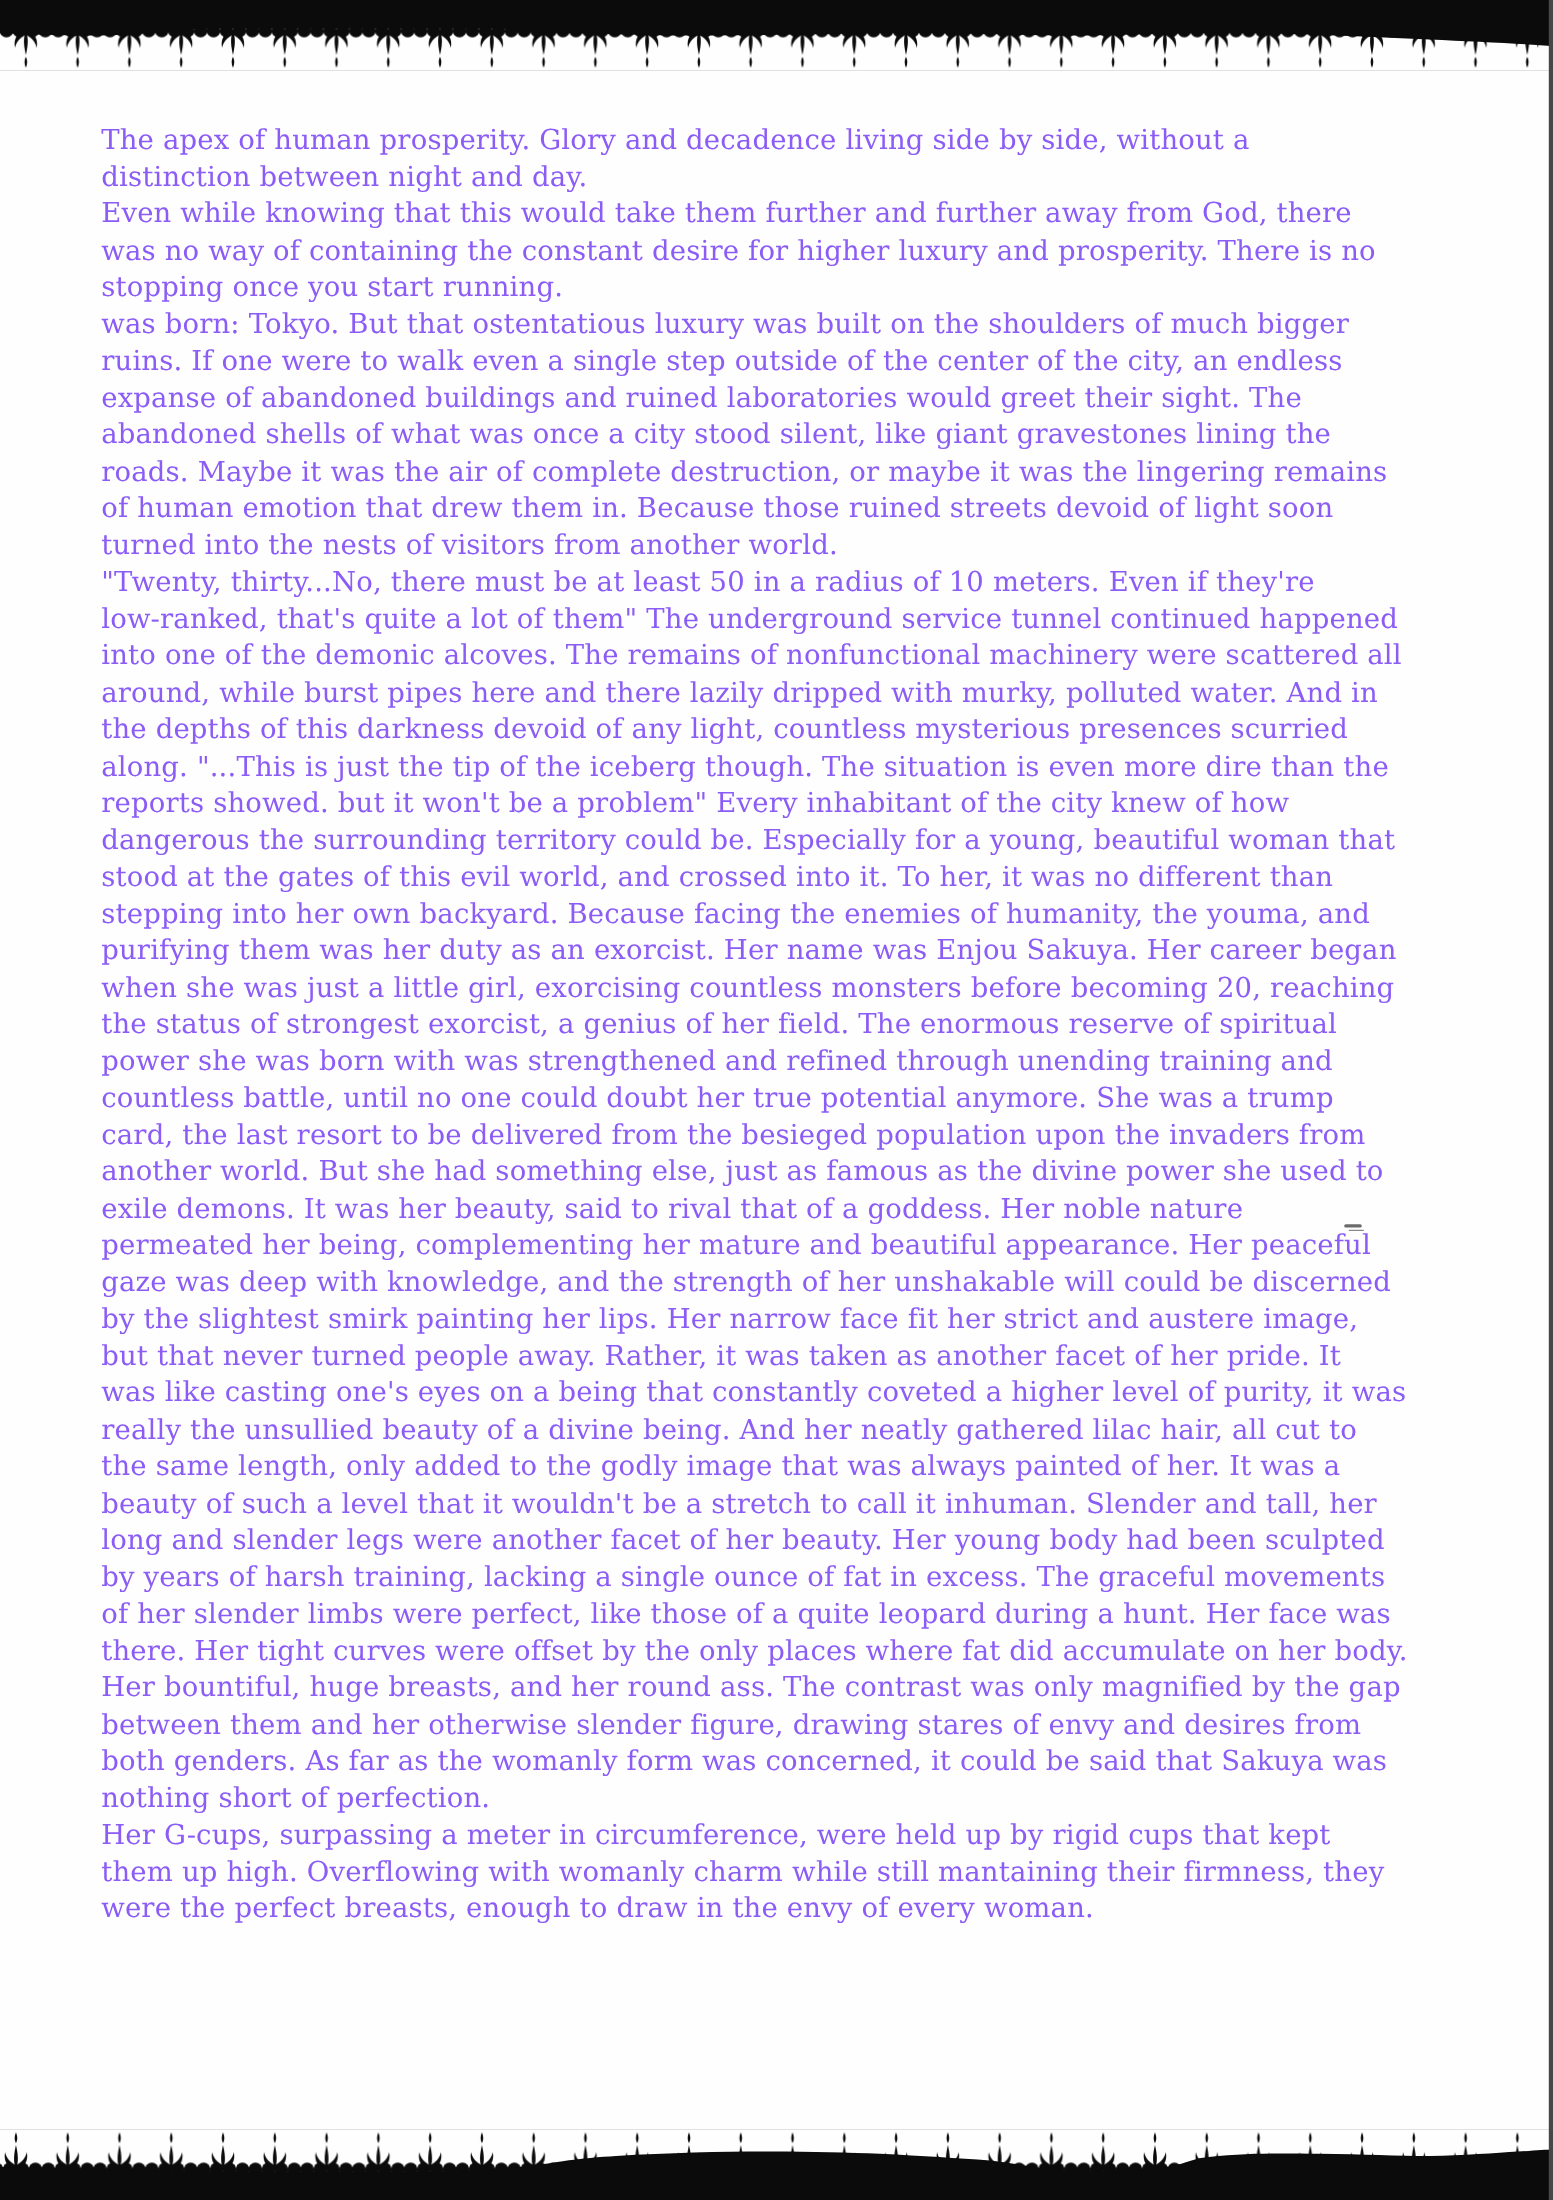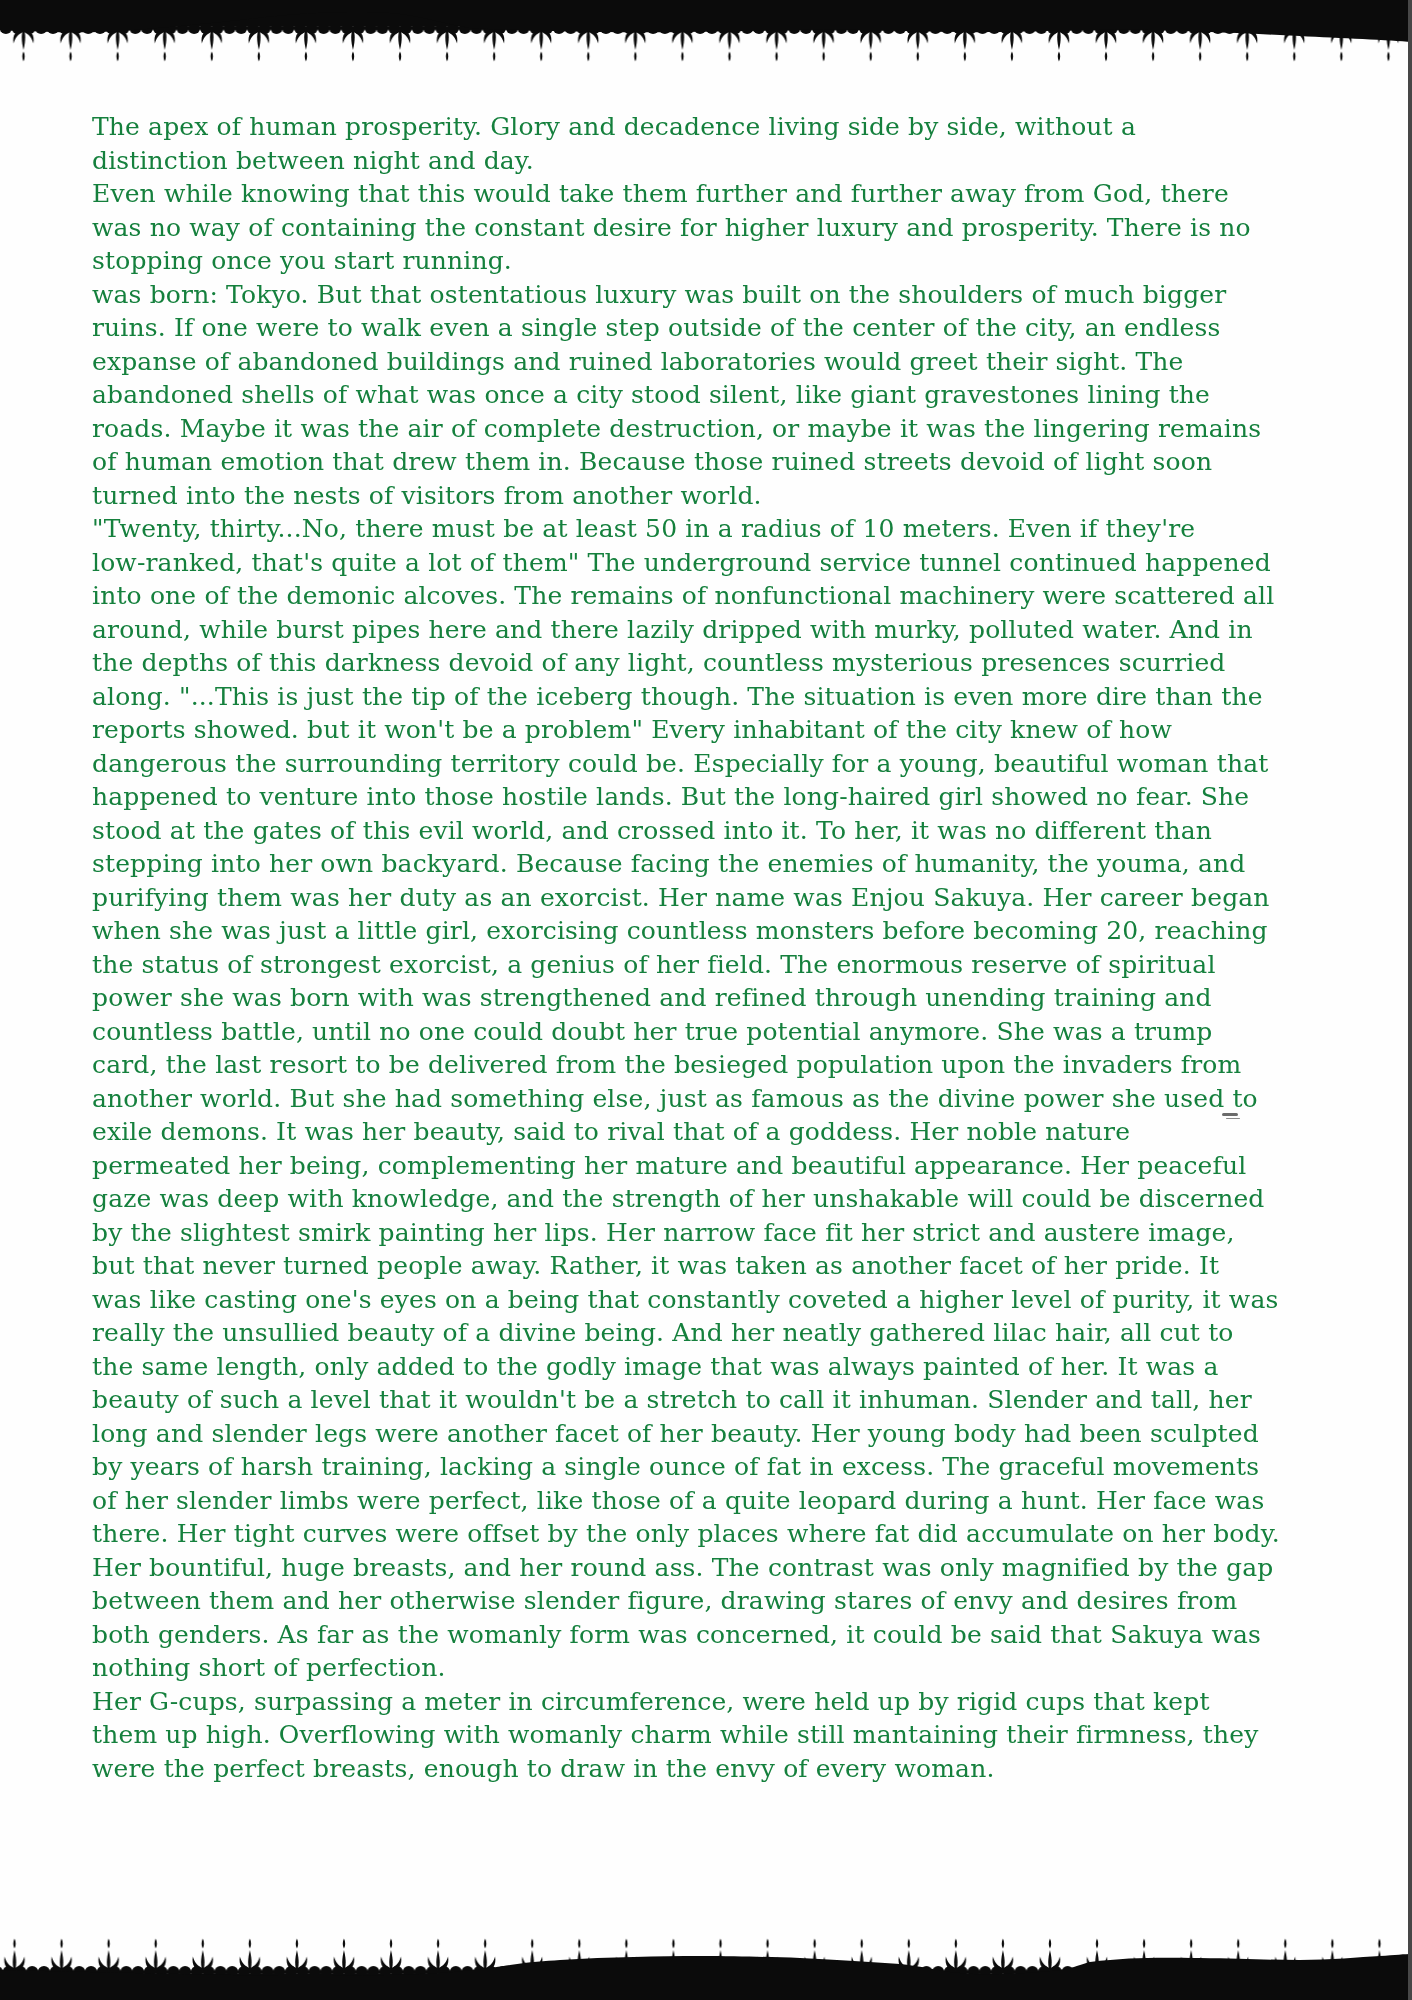--- a/index.html
+++ b/index.html
@@ -27,21 +27,21 @@
     background: #474747;
   }
   .body-text {
     position: absolute;
     left: 92px;
     top: 110px;
     width: 1300px;
     font-size: 25px;
     line-height: 33.5px;
     letter-spacing: 0.15px;
-    color: #15803d;
+    color: #8b5cf6;
   }
   .text-line {
     white-space: pre;
     height: 33.5px;
   }
   .scan-artifact {
     position: absolute;
     left: 1222px;
     top: 1113px;
     width: 16px;
@@ -120,21 +120,20 @@
     <div class="text-line">of human emotion that drew them in. Because those ruined streets devoid of light soon</div>
     <div class="text-line">turned into the nests of visitors from another world.</div>
     <div class="text-line">"Twenty, thirty...No, there must be at least 50 in a radius of 10 meters. Even if they're</div>
     <div class="text-line">low-ranked, that's quite a lot of them" The underground service tunnel continued happened</div>
     <div class="text-line">into one of the demonic alcoves. The remains of nonfunctional machinery were scattered all</div>
     <div class="text-line">around, while burst pipes here and there lazily dripped with murky, polluted water. And in</div>
     <div class="text-line">the depths of this darkness devoid of any light, countless mysterious presences scurried</div>
     <div class="text-line">along. "...This is just the tip of the iceberg though. The situation is even more dire than the</div>
     <div class="text-line">reports showed. but it won't be a problem" Every inhabitant of the city knew of how</div>
     <div class="text-line">dangerous the surrounding territory could be. Especially for a young, beautiful woman that</div>
-    <div class="text-line">happened to venture into those hostile lands. But the long-haired girl showed no fear. She</div>
     <div class="text-line">stood at the gates of this evil world, and crossed into it. To her, it was no different than</div>
     <div class="text-line">stepping into her own backyard. Because facing the enemies of humanity, the youma, and</div>
     <div class="text-line">purifying them was her duty as an exorcist. Her name was Enjou Sakuya. Her career began</div>
     <div class="text-line">when she was just a little girl, exorcising countless monsters before becoming 20, reaching</div>
     <div class="text-line">the status of strongest exorcist, a genius of her field. The enormous reserve of spiritual</div>
     <div class="text-line">power she was born with was strengthened and refined through unending training and</div>
     <div class="text-line">countless battle, until no one could doubt her true potential anymore. She was a trump</div>
     <div class="text-line">card, the last resort to be delivered from the besieged population upon the invaders from</div>
     <div class="text-line">another world. But she had something else, just as famous as the divine power she used to</div>
     <div class="text-line">exile demons. It was her beauty, said to rival that of a goddess. Her noble nature</div>

